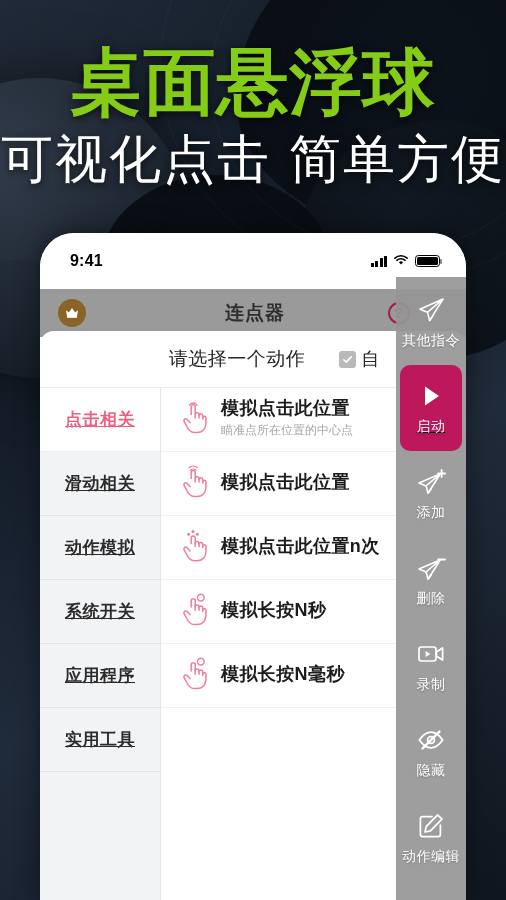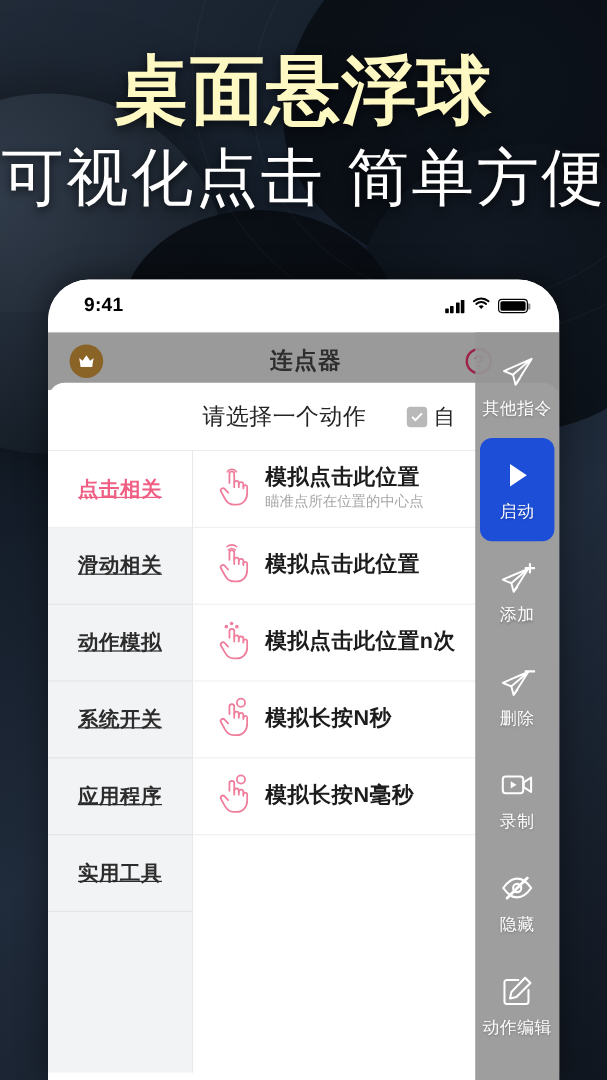--- a/index.html
+++ b/index.html
@@ -68,22 +68,22 @@
   #headline {
     position: absolute;
     top: 44px;
     left: 0;
     width: 506px;
     text-align: center;
     z-index: 5;
   }
   #headline .title-main {
     display: block;
-    color: #fef9c3;
-    font-size: 62px;
+    color: #84cc16;
+    font-size: 72px;
     line-height: 1.06;
     font-weight: 700;
     letter-spacing: 1px;
     text-shadow: 0 2px 10px rgba(0,0,0,.75);
   }
   #headline .title-sub {
     display: block;
     margin-top: 10px;
     color: #ffffff;
     font-size: 52px;
@@ -104,21 +104,21 @@
     border-radius: 34px 34px 0 0;
     background: #ffffff;
     overflow: hidden;
     box-shadow: 0 -2px 26px rgba(0,0,0,.45);
     z-index: 6;
   }
 
   
   #statusbar {
     position: relative;
-    height: 44px;
+    height: 56px;
     background: #ffffff;
     display: flex;
     align-items: center;
     justify-content: space-between;
     padding: 0 26px 0 30px;
     box-sizing: border-box;
   }
   #statusbar .clock {
     font-size: 16px;
     font-weight: 600;
@@ -334,21 +334,22 @@
   .fp-item .fp-ico { width: 34px; height: 30px; display:flex; align-items:center; justify-content:center; }
   .fp-item .fp-ico svg { display: block; }
   .fp-item .fp-label {
     font-size: 14px;
     color: #ffffff;
     letter-spacing: .5px;
     text-shadow: 0 1px 2px rgba(0,0,0,.25);
     white-space: nowrap;
   }
   .fp-item.primary {
-    background: #1d4ed8;
+    background: #be185d;
+    text-decoration: underline;
   }
   .fp-item.primary .fp-label { color: #fff; font-weight: 500; }
 </style>
 </head>
 <body>
 
 <div id="backdrop">
   <div class="blob blob-b"></div>
   <div class="blob blob-c"></div>
   <div class="blob blob-a"></div>

